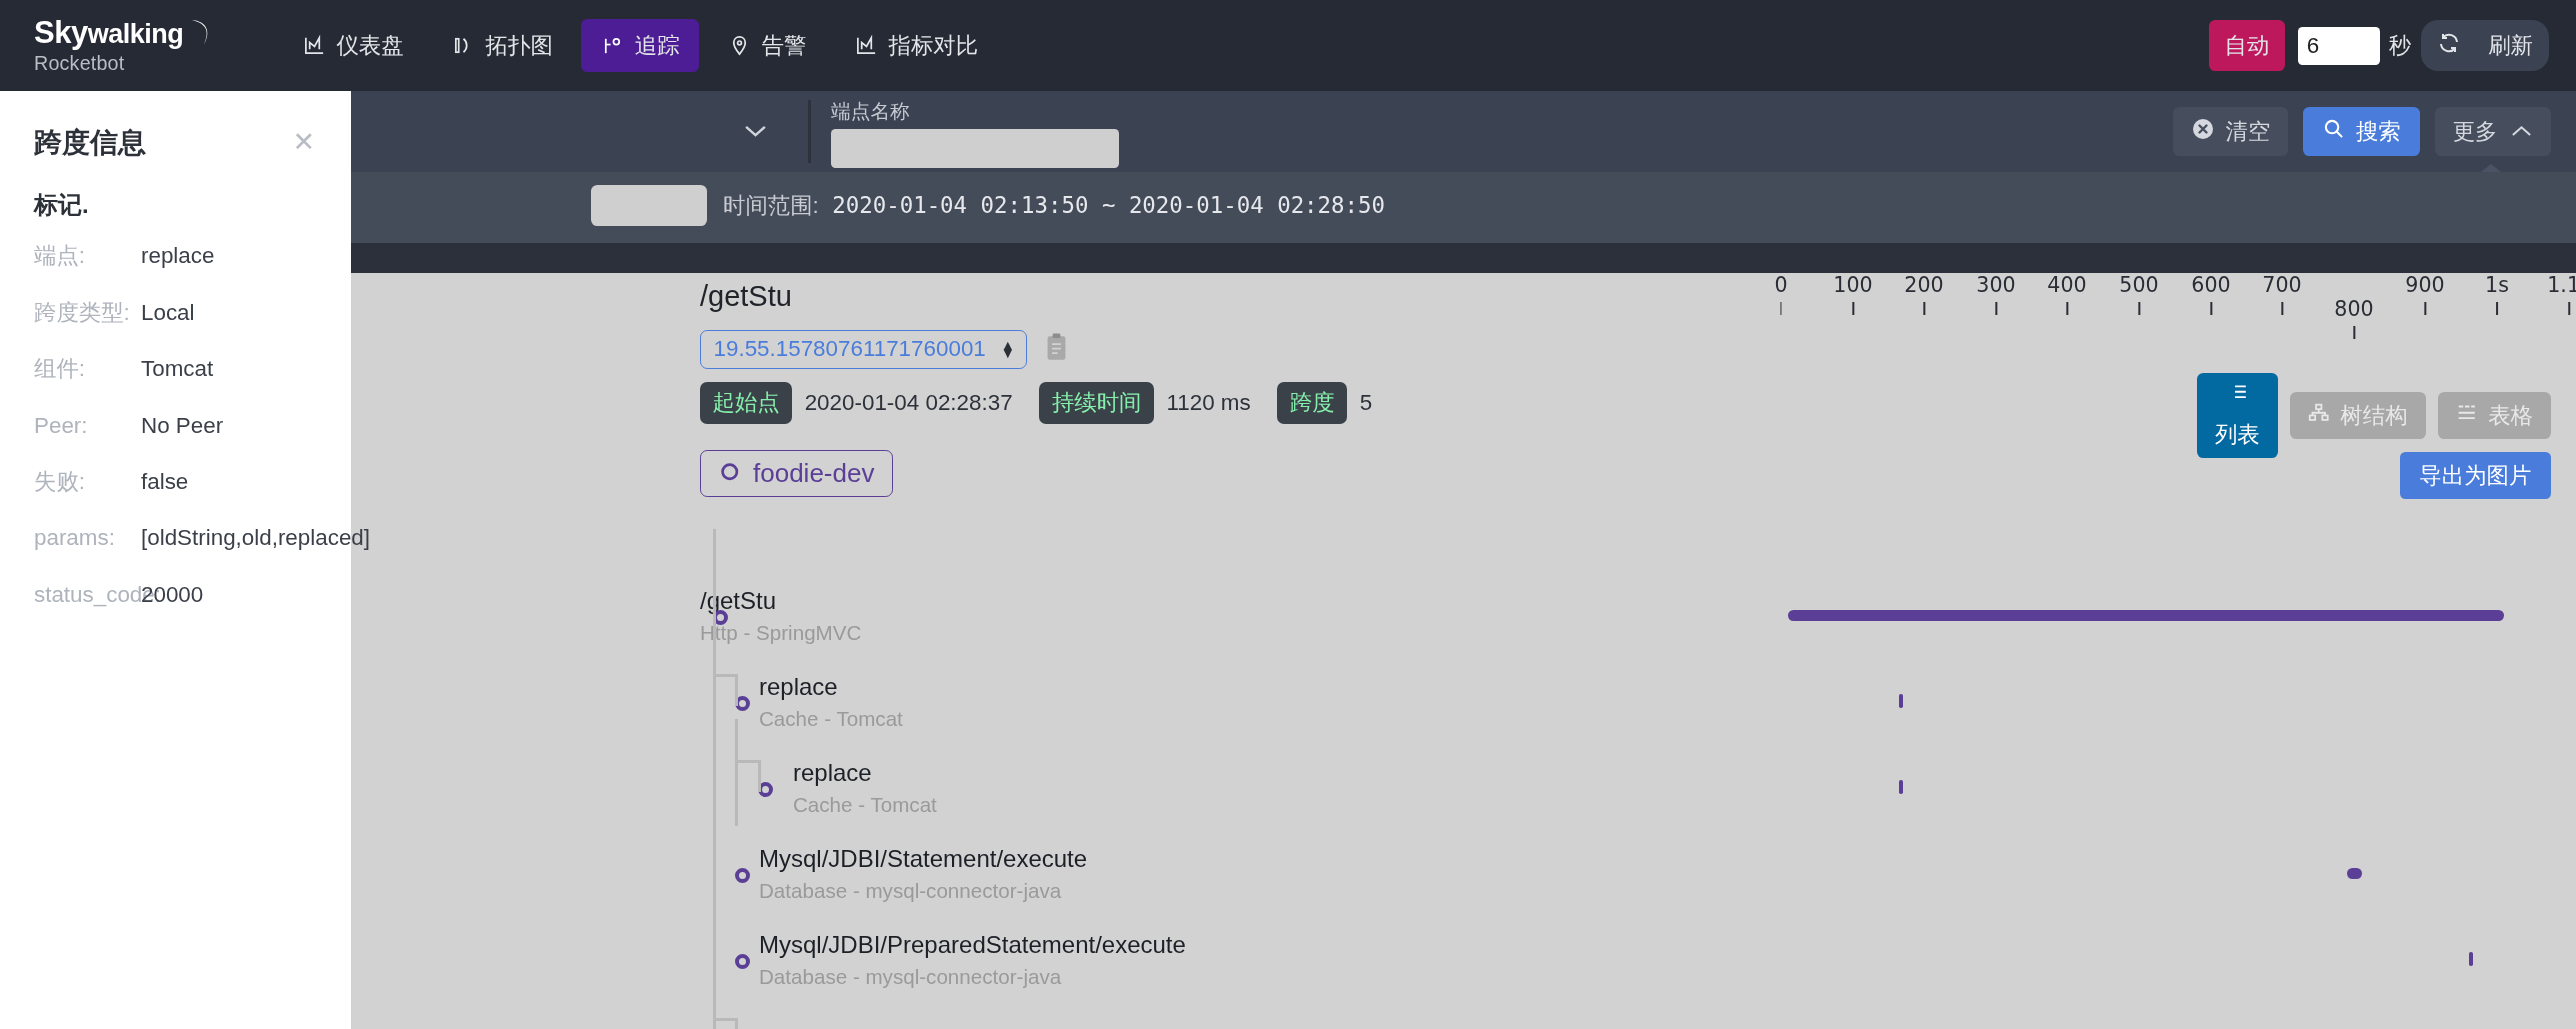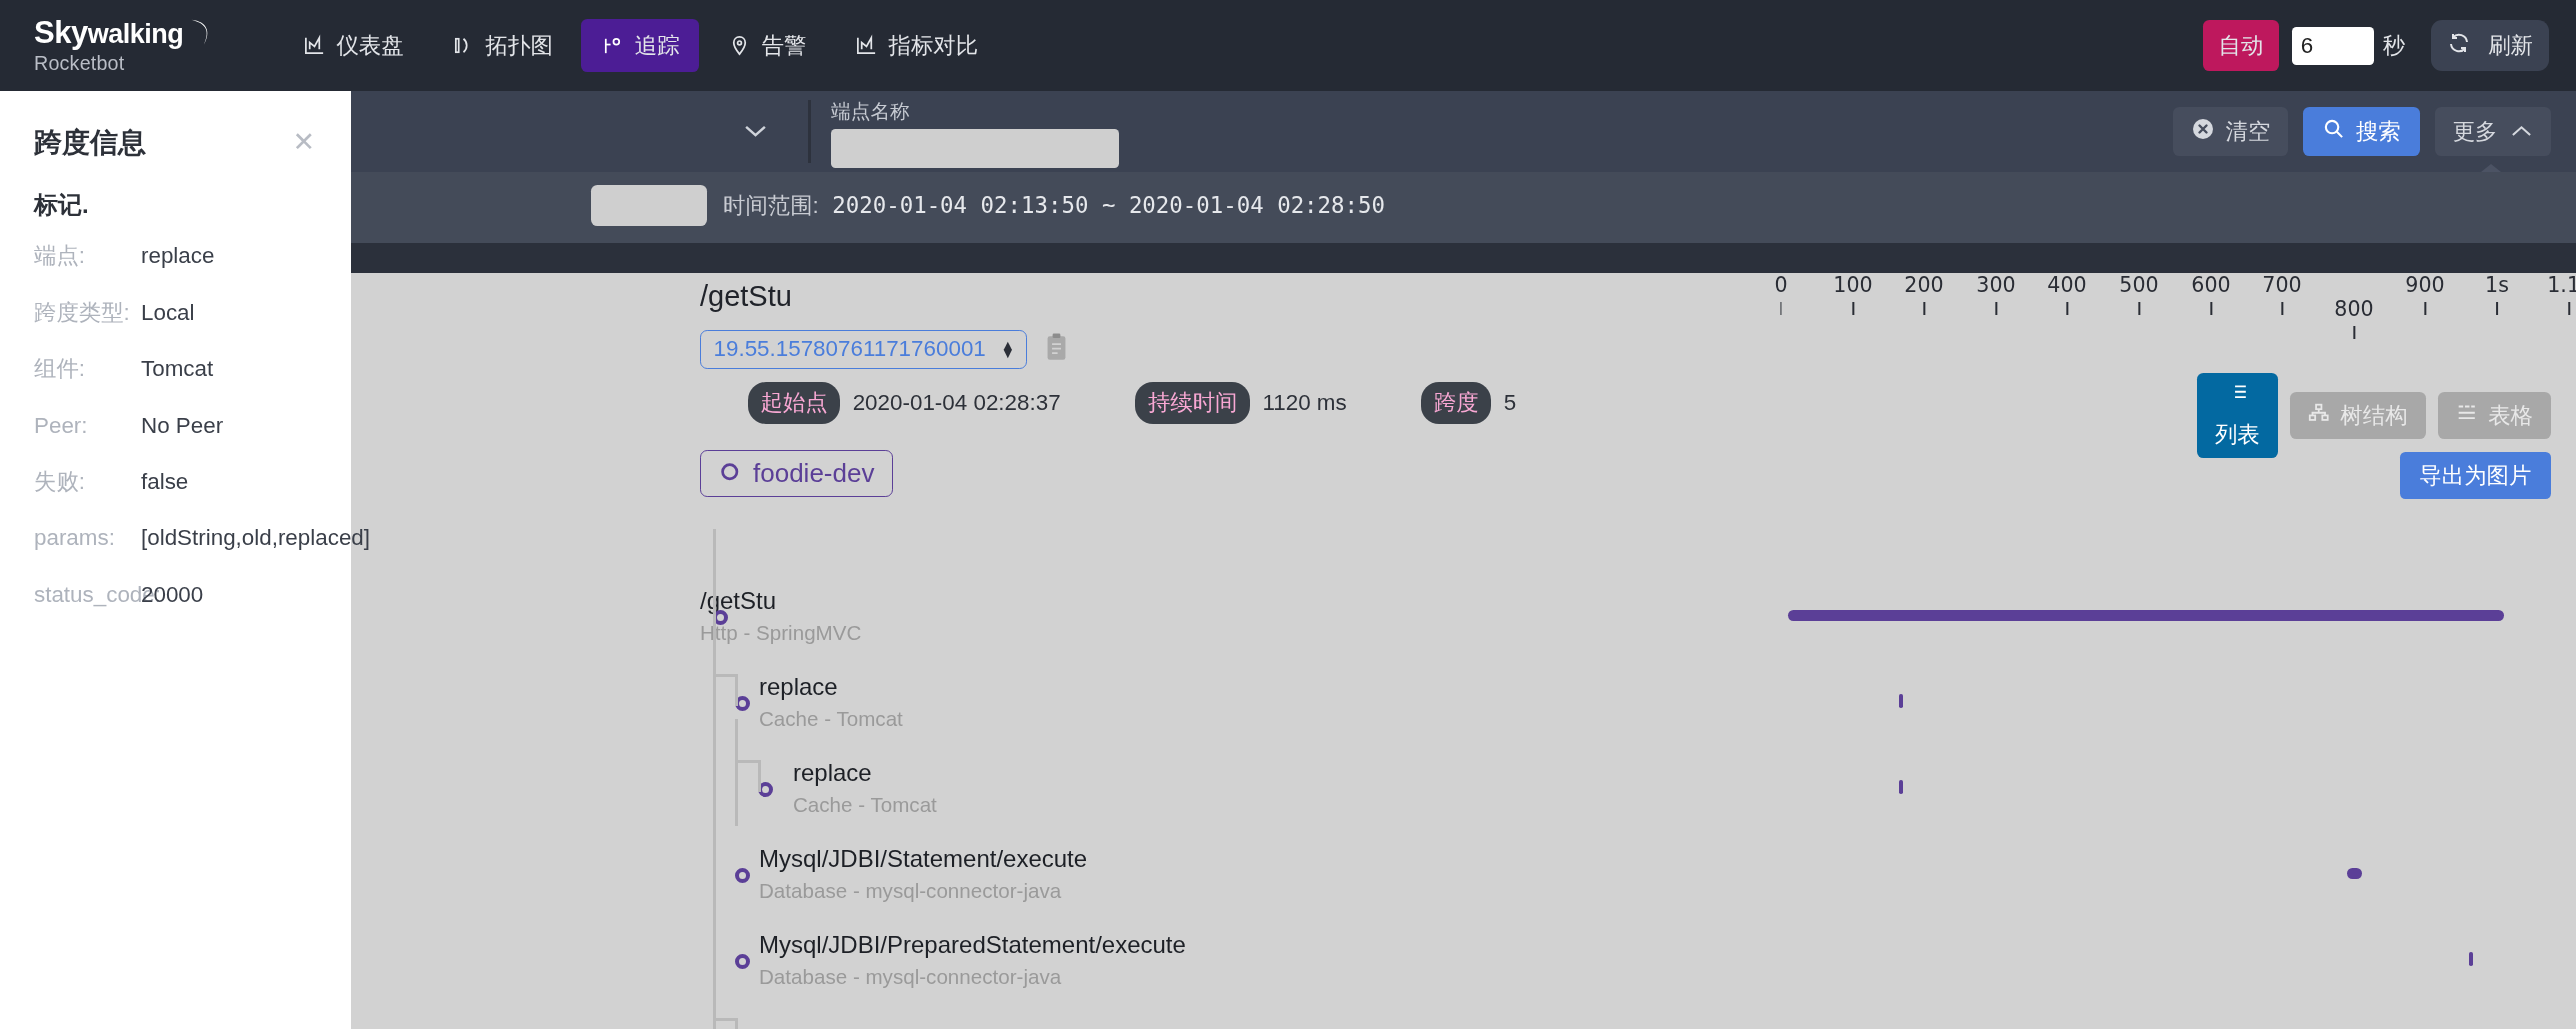--- a/index.html
+++ b/index.html
@@ -47,23 +47,23 @@
     background: #be185d; color: #e3e5e9; font-size: 22.4px;
     padding: 9.8px 16px; border-radius: 6.3px; cursor: pointer;
   }
   .sec-input {
     width: 82px; height: 38px; background: #fff; border: none;
     border-radius: 4.5px; margin-left: 12.5px; font-size: 22.4px;
     padding: 0 9px; color: #222; font-family: "Liberation Sans", sans-serif;
   }
   .sec-label { color: #e3e5e9; font-size: 22.4px; margin-left: 9px; }
   .refresh-btn {
-    display: flex; align-items: center; gap: 17px;
+    display: flex; align-items: center; gap: 27px;
     background: #3b4252; color: #e3e5e9; font-size: 22.4px;
-    padding: 9.8px 16px; border-radius: 11px; margin-left: 26px; cursor: pointer;
+    padding: 9.8px 16px; border-radius: 17px; margin-left: 10px; cursor: pointer;
   }
 
   
   .filterbar {
     position: absolute; top: 91px; left: 0;
     width: 2576px; height: 81px;
     background: #3b4252;
   }
   .fb-chevron {
     position: absolute; left: 743px; top: 27px;
@@ -150,22 +150,22 @@
     color: #4a7ddb; font-size: 22.4px; cursor: pointer;
   }
   .spin-arrows { display: flex; flex-direction: column; line-height: 8px; font-size: 14.3px; color: #2b2f38; }
   .copy-icon { cursor: pointer; }
 
   .meta-row {
     position: absolute; left: 700px; top: 109px;
     display: flex; align-items: center; gap: 12.5px;
   }
   .tag {
-    background: #3b4149; color: #f9a8d4; font-size: 22.4px;
-    padding: 5.4px 12.5px; border-radius: 18px; margin-left: 48px;
+    background: #3b4149; color: #86efac; font-size: 22.4px;
+    padding: 5.4px 12.5px; border-radius: 7px;
   }
   .metaval { color: #2d3139; font-size: 22.4px; margin-right: 14.3px; }
 
   .viewtoggle {
     position: absolute; right: 25px; top: 100px;
     display: flex; align-items: center; gap: 12.5px;
   }
   .vt {
     display: flex; align-items: center; gap: 10.7px;
     padding: 8px 18px; border-radius: 6.3px;

